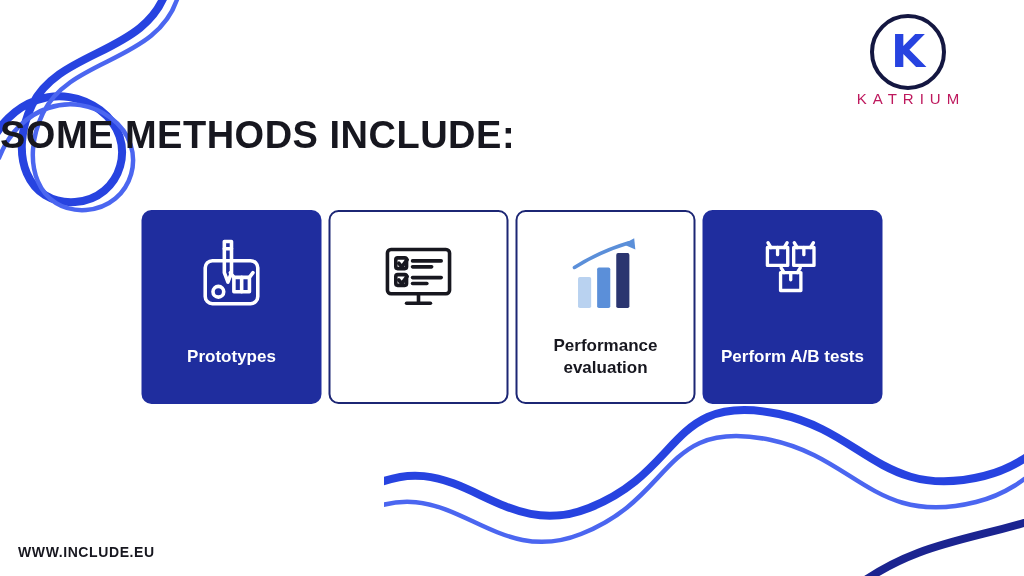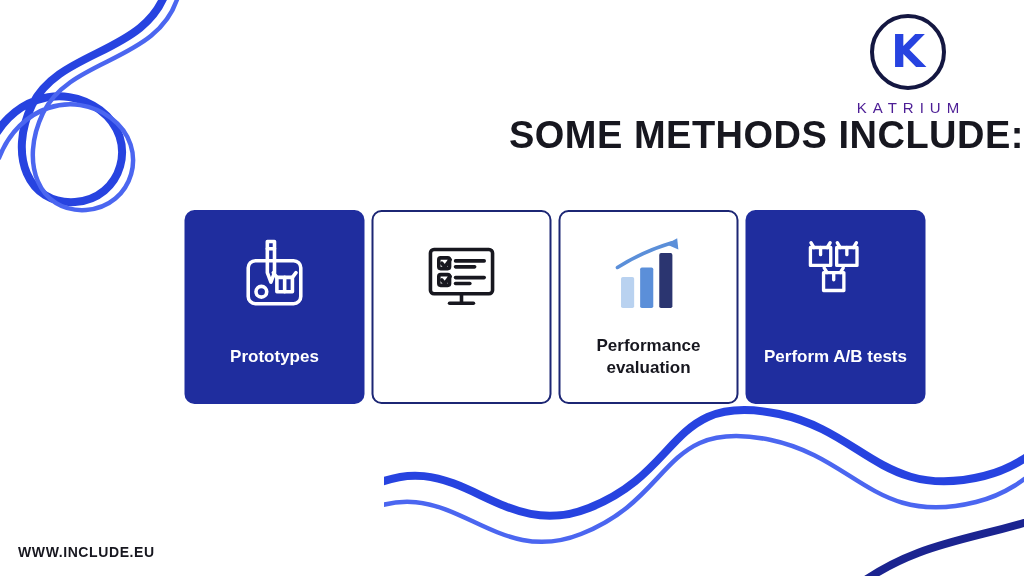--- a/index.html
+++ b/index.html
@@ -12,34 +12,33 @@
     font-family: "Liberation Sans", sans-serif;
     margin: 0 auto;
   }
   .deco { position: absolute; pointer-events: none; }
   .deco-tl { top: 0; left: 0; }
   .deco-br { bottom: 0; right: 0; }
 
   .title {
     position: absolute;
     top: 114px; left: 0; width: 100%;
-    text-align: right;
+    text-align: left;
     font-size: 38px;
     font-weight: 800;
     letter-spacing: 0.5px;
     color: var(--dark-text, #17171f);
   }
 
   .cards {
     position: absolute;
     top: 210px; left: 50%;
     transform: translateX(-50%);
     display: flex;
     gap: 7px;
-    margin-left: 43px;
   }
   .card {
     width: 180px; height: 194px;
     border-radius: 10px;
     display: flex; flex-direction: column; align-items: center;
     padding: 16px 10px 14px;
   }
   .card.blue { background: var(--card-blue, #1f2d9e); color: #ffffff; }
   .card.white {
     background: #ffffff;
@@ -71,26 +70,25 @@
     display: flex; align-items: center; justify-content: center;
   }
   .logo-letter {
     font-size: 44px;
     font-weight: 800;
     color: var(--accent-blue, #2743e0);
     font-family: "DejaVu Sans", sans-serif;
     line-height: 1;
   }
   .logo-name {
-    margin-top: 9px;
     font-size: 15px;
     font-weight: 500;
     letter-spacing: 6px;
     padding-left: 6px;
-    color: #4c1d95;
+    color: #be185d;
   }
 
   .footer {
     position: absolute;
     left: 18px; bottom: 16px;
     font-size: 14px;
     font-weight: 700;
     letter-spacing: 0.6px;
     color: var(--dark-text, #17171f);
   }

